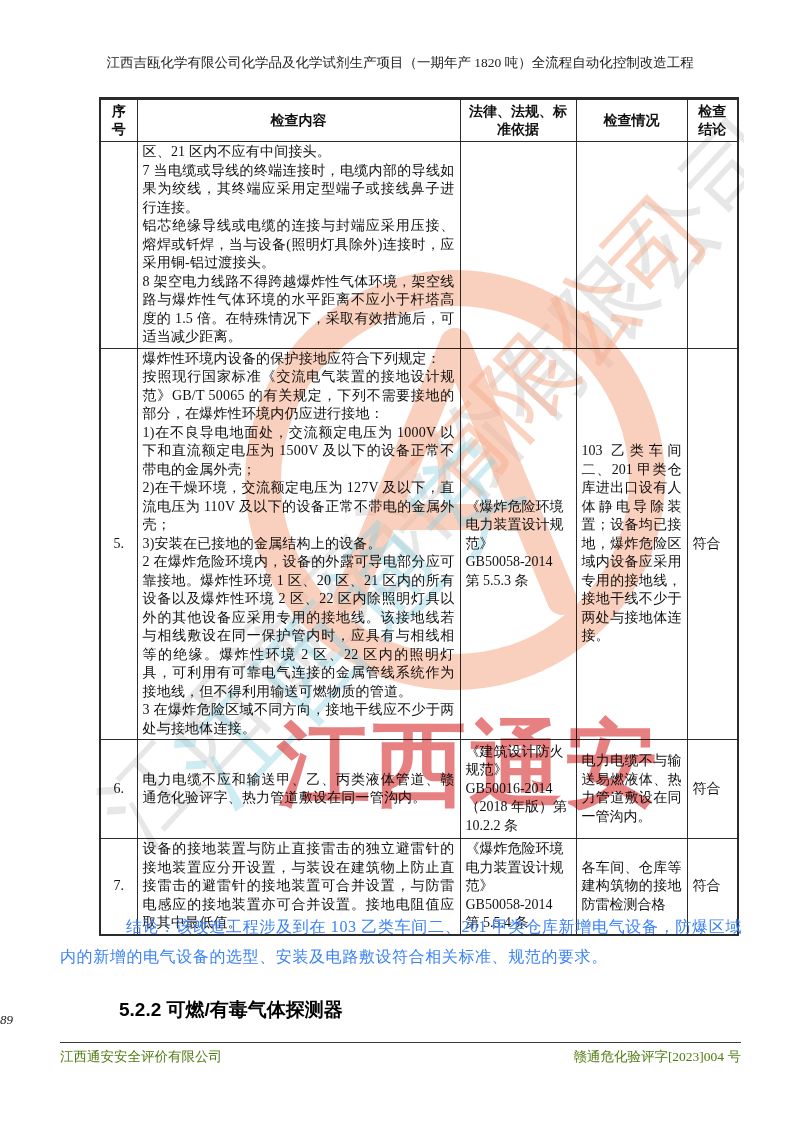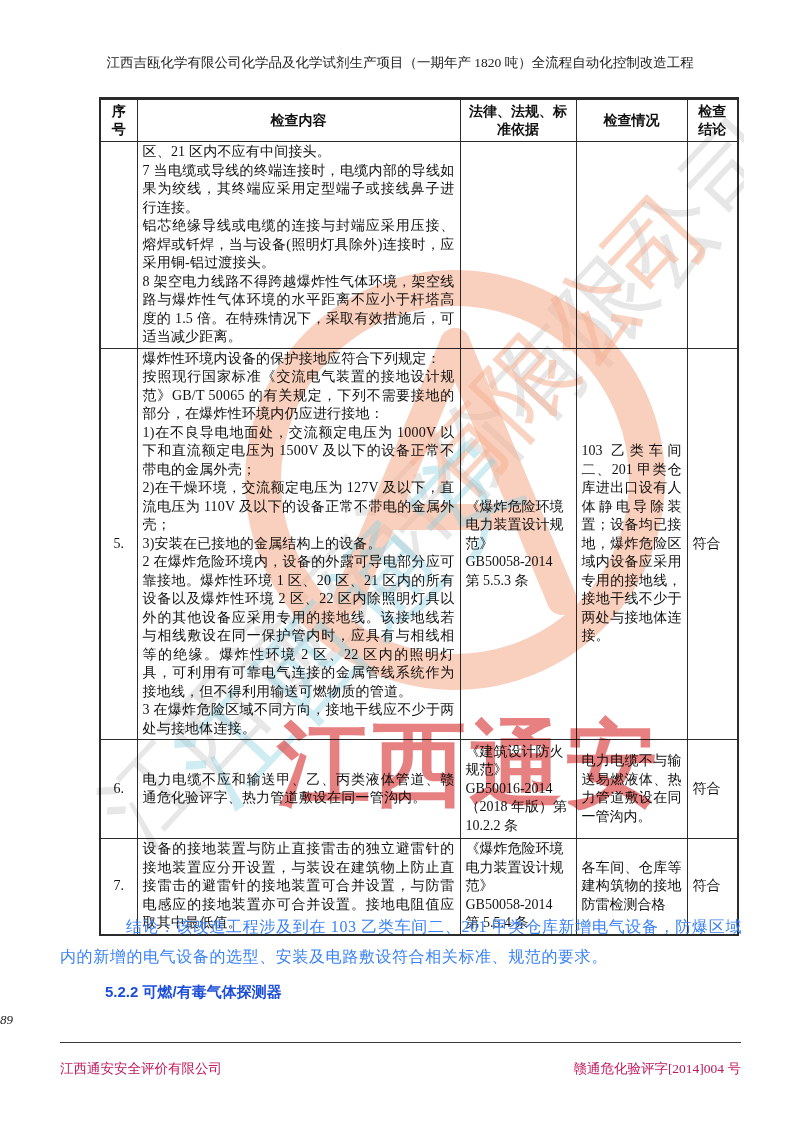--- a/index.html
+++ b/index.html
@@ -19,26 +19,26 @@
   .check-table th{font-weight:bold;font-size:14px;line-height:18px;text-align:center;vertical-align:middle;}
   .c-no{text-align:center;vertical-align:middle;}
   .c-content{text-align:justify;vertical-align:middle;white-space:pre-line;letter-spacing:0.2px;}
   .c-basis{text-align:left;vertical-align:middle;white-space:pre-line;font-family:Liberation Serif, serif;}
   .c-sit{text-align:justify;vertical-align:middle;white-space:pre-line;}
   .c-sit.center{}
   .c-con{vertical-align:middle;}
   
   .conclusion{position:absolute;left:60px;top:912px;width:682px;margin:0;
     font-size:16px;line-height:30px;text-align:justify;text-indent:66px;letter-spacing:0.6px;color:#3b82f6;}
-  .section-heading{position:absolute;left:101px;top:979px;margin:4px;
-    font-family:"Liberation Sans","DejaVu Sans",sans-serif;font-size:15px;font-weight:bold;color:#1d4ed8;}
+  .section-heading{position:absolute;left:101px;top:979px;margin:18px;
+    font-family:"Liberation Sans","DejaVu Sans",sans-serif;font-size:19px;font-weight:bold;color:#000000;}
   .page-number{position:absolute;left:0;top:1012px;width:800px;text-align:left;font-size:13px;color:#222;font-style:italic;}
   .footer-rule{position:absolute;left:60px;top:1042px;width:681px;border-top:1.5px solid #3a3a3a;}
   .page-footer{position:absolute;left:60px;top:1048px;width:681px;display:flex;
-    justify-content:space-between;font-size:13.5px;color:#be185d;margin-top:12px;}
+    justify-content:space-between;font-size:13.5px;color:#4d7c0f;}
   
   .watermark{position:absolute;inset:0;z-index:5;pointer-events:none;mix-blend-mode:multiply;}
   .wm-diag{position:absolute;white-space:nowrap;transform-origin:0 50%;transform:rotate(-47deg);
     font-family:"Liberation Serif","DejaVu Serif",serif;}
   .wm-gray{left:120px;top:765px;font-size:95px;color:var(--wm-gray,#a8a8a8);opacity:0.28;}
   .wm-salmon{left:430px;top:425px;font-size:95px;color:var(--wm-salmon,#f5b193);opacity:0.55;}
   .wm-cyan{left:200px;top:715px;font-size:105px;letter-spacing:8px;color:var(--wm-cyan,#8fd2e2);opacity:0.42;}
   .wm-red{position:absolute;left:277px;top:702px;font-size:93px;letter-spacing:3px;font-weight:600;
     font-family:"Liberation Serif","DejaVu Serif",serif;color:var(--wm-red,#dd4b4b);opacity:0.70;white-space:nowrap;}
   .wm-stamp{position:absolute;left:230px;top:255px;color:var(--wm-salmon,#f5b193);opacity:0.60;}
@@ -120,21 +120,21 @@
 
     <p class="conclusion">结论：该改造工程涉及到在 103 乙类车间二、201 甲类仓库新增电气设备，防爆区域内的新增的电气设备的选型、安装及电路敷设符合相关标准、规范的要求。</p>
 
     <h2 class="section-heading">5.2.2 可燃/有毒气体探测器</h2>
 
     <div class="page-number">89</div>
 
     <div class="footer-rule"></div>
     <div class="page-footer">
       <span>江西通安安全评价有限公司</span>
-      <span>赣通危化验评字[2014]004 号</span>
+      <span>赣通危化验评字[2023]004 号</span>
     </div>
   </div>
 
   <div class="watermark">
     <div class="wm-diag wm-gray">江西通安评价有限公司</div>
     <svg class="wm-stamp" width="450" height="450" viewBox="0 0 450 450" fill="none">
       <circle cx="225" cy="225" r="192" stroke="currentColor" stroke-width="36"></circle>
       <path d="M225 88 L118 345" stroke="currentColor" stroke-width="30" stroke-linecap="round"></path>
       <path d="M225 88 L332 345" stroke="currentColor" stroke-width="30" stroke-linecap="round"></path>
       <path d="M162 262 L288 262" stroke="currentColor" stroke-width="26" stroke-linecap="round"></path>

